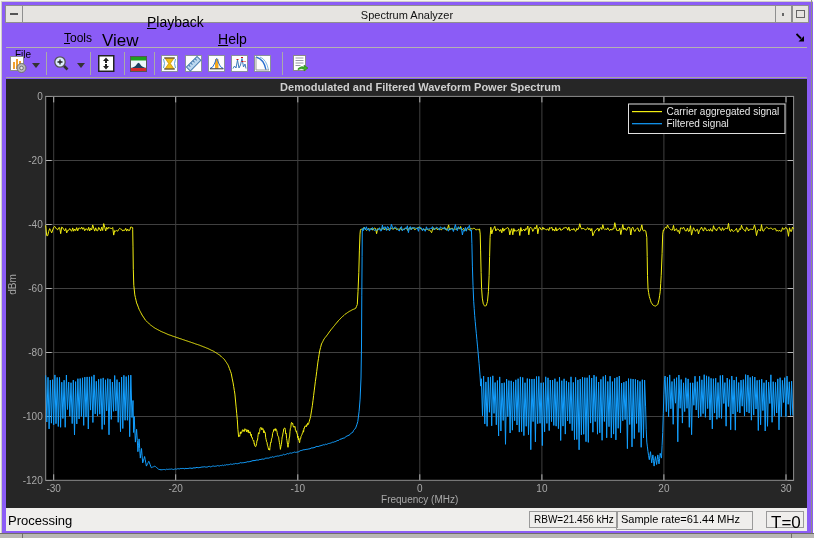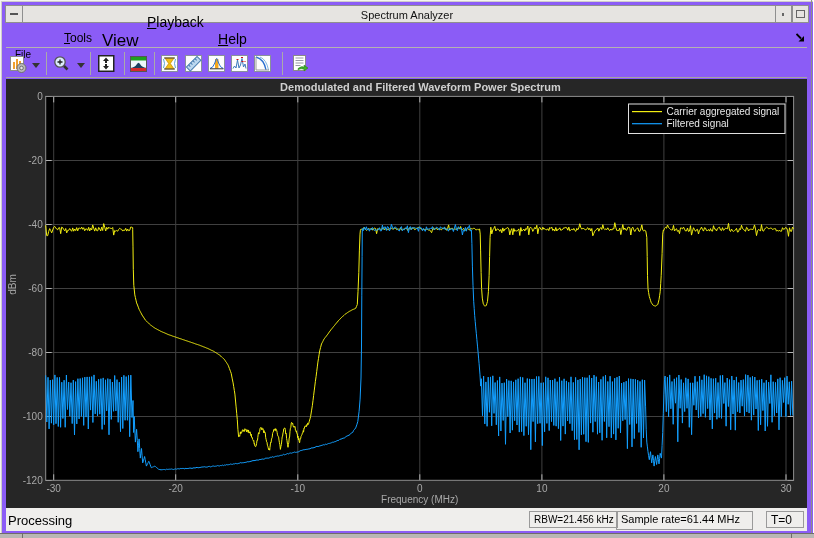--- a/index.html
+++ b/index.html
@@ -139,15 +139,15 @@
 <line x1="626" y1="32.599999999999994" x2="656" y2="32.599999999999994" stroke="#f2ee11" stroke-width="1.2"></line>
 <line x1="626" y1="44.7" x2="656" y2="44.7" stroke="#139fff" stroke-width="1.2"></line>
 <text x="660.5" y="36.2" fill="#e8e8e8" font-family="Liberation Sans, sans-serif" font-size="10px">Carrier aggregated signal</text>
 <text x="660.5" y="48.3" fill="#e8e8e8" font-family="Liberation Sans, sans-serif" font-size="10px">Filtered signal</text>
 </svg>
 
 <div class="abs" style="left:6px;top:508px;width:801px;height:23px;background:#efeeec"></div>
 <div class="abs" style="left:8px;top:513px;font-size:13px;color:#000">Processing</div>
 <div class="abs" style="left:529px;top:511px;width:89px;height:17px;border:1px solid #9a9a9a;box-sizing:border-box;font-size:10px;color:#000;padding:2px 0 8px 4px;white-space:nowrap;overflow:hidden">RBW=21.456 kHz</div>
 <div class="abs" style="left:616px;top:511px;width:137px;height:19px;border:1px solid #9a9a9a;box-sizing:border-box;font-size:11px;color:#000;padding:1px 0 0 4px;white-space:nowrap;overflow:hidden">Sample rate=61.44 MHz</div>
-<div class="abs" style="left:766px;top:511px;width:38px;height:17px;border:1px solid #9a9a9a;box-sizing:border-box;font-size:12px;color:#000;padding:1px 0 0 4px">T=0</div>
+<div class="abs" style="left:766px;top:511px;width:38px;height:17px;border:1px solid #9a9a9a;box-sizing:border-box;font-size:17px;color:#000;padding:1px 0 0 4px">T=0</div>
 
 </div>
 
 </body></html>

